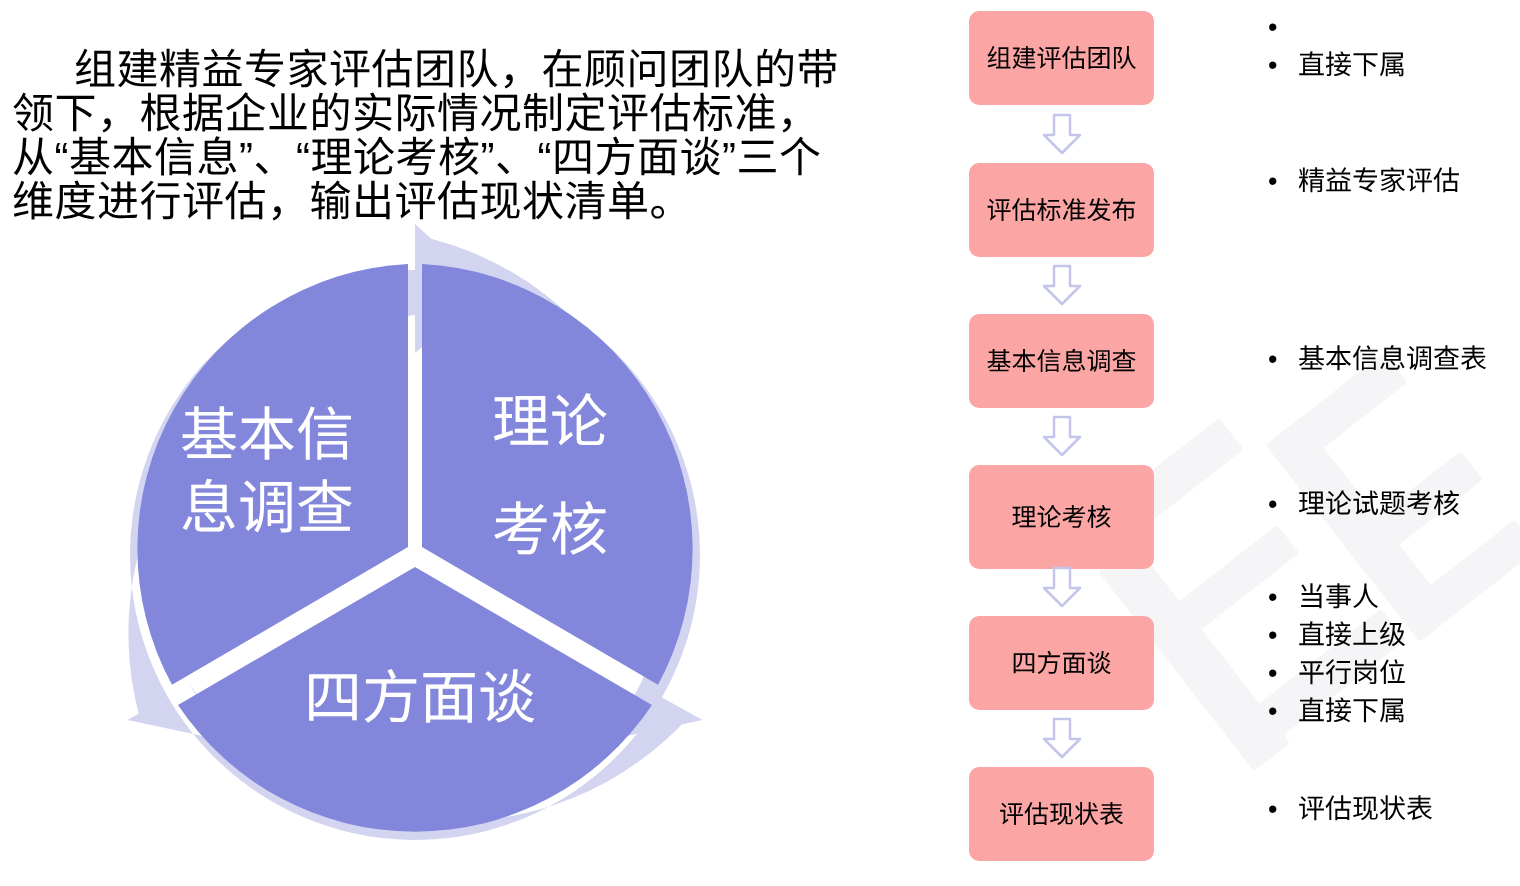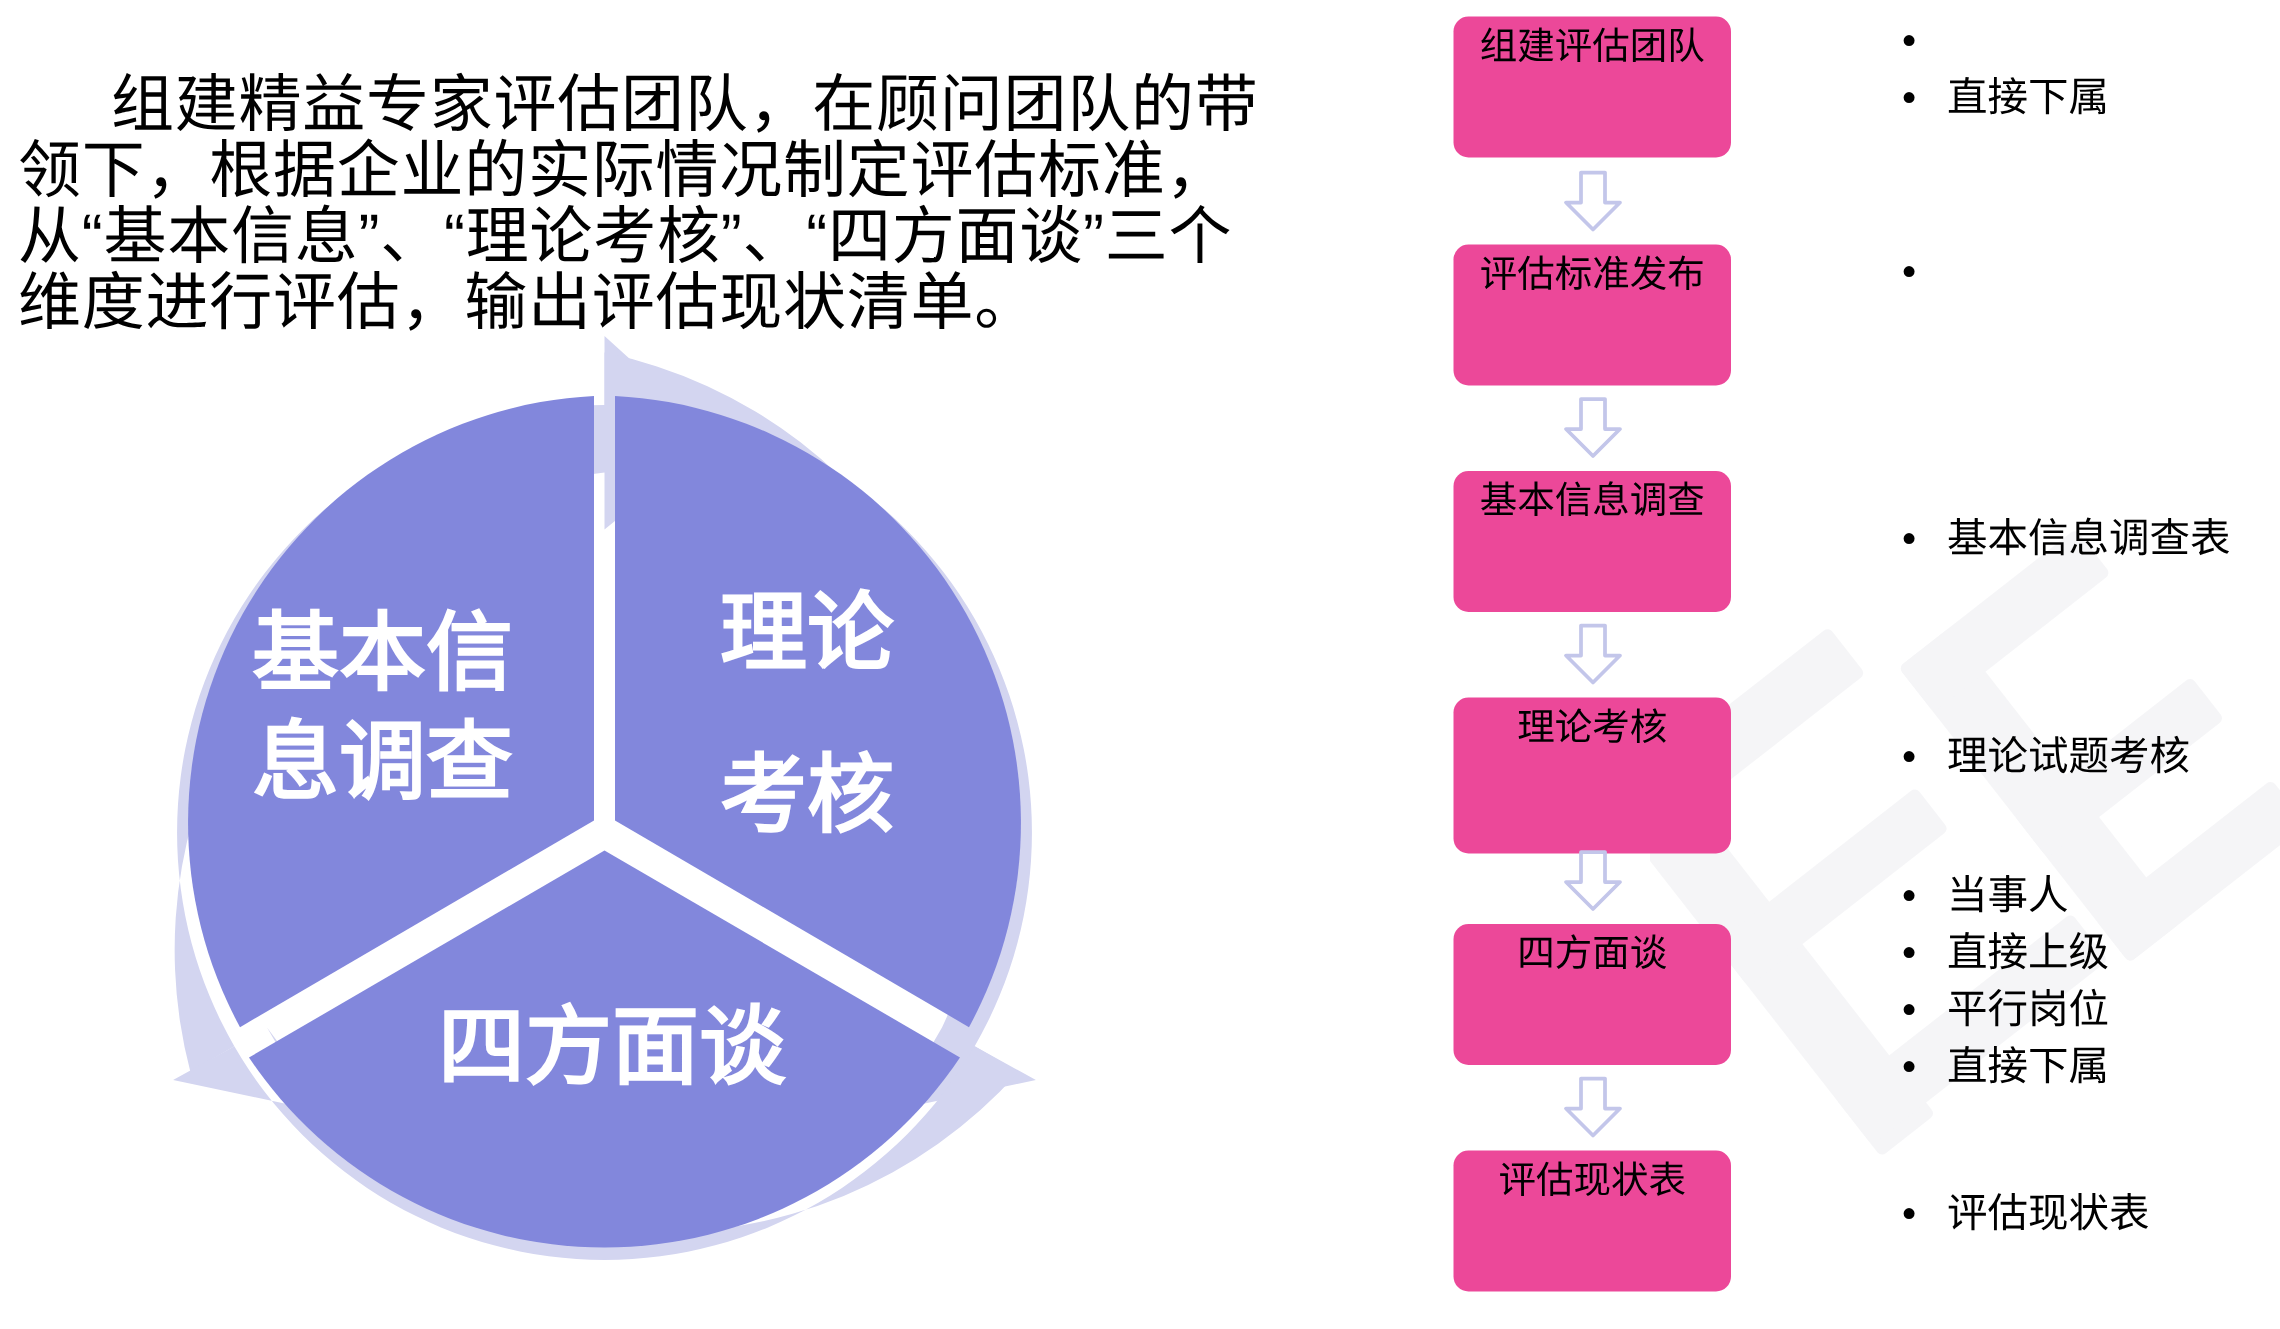--- a/index.html
+++ b/index.html
@@ -38,26 +38,25 @@
     font-size: 42px;
     line-height: 44px;
     letter-spacing: 0.5px;
     text-indent: 62px;
     white-space: pre-wrap;
     z-index: 2;
   }
 
   #cycle-diagram {
     position: absolute;
-    left: 58px;
+    left: 70px;
     top: 195px;
     width: 700px;
     height: 690px;
     z-index: 2;
-    font-weight: bold;
   }
   #cycle-diagram svg { display: block; width: 100%; height: 100%; }
 
   .seg-label {
     fill: #ffffff;
     font-family: "Liberation Sans", "DejaVu Sans", sans-serif;
     font-size: 58px;
     text-anchor: middle;
     dominant-baseline: middle;
   }
@@ -69,24 +68,24 @@
     top: 0px;
     width: 185px;
     height: 886px;
     z-index: 2;
   }
   .flow-step {
     position: absolute;
     left: 0;
     width: 185px;
     box-sizing: border-box;
-    background: #ec4899;
+    background: #fca5a5;
     border-radius: 10px;
     display: flex;
-    align-items: flex-start;
+    align-items: center;
     justify-content: center;
     text-align: center;
     font-size: 25px;
     line-height: 33px;
     color: #000000;
     padding: 4px 12px;
   }
   .flow-arrow {
     position: absolute;
     left: 72px;
@@ -267,20 +266,21 @@
     </div>
     <div class="note-item">
       <span class="note-bullet">•</span>
       <span class="note-text">直接下属</span>
     </div>
   </div>
 
   <div class="note-group" style="top:162px;">
     <div class="note-item">
       <span class="note-bullet">•</span>
+      <span class="note-text">精益专家评估</span>
     </div>
   </div>
 
   <div class="note-group" style="top:340px;">
     <div class="note-item">
       <span class="note-bullet">•</span>
       <span class="note-text">基本信息调查表</span>
     </div>
   </div>
 

